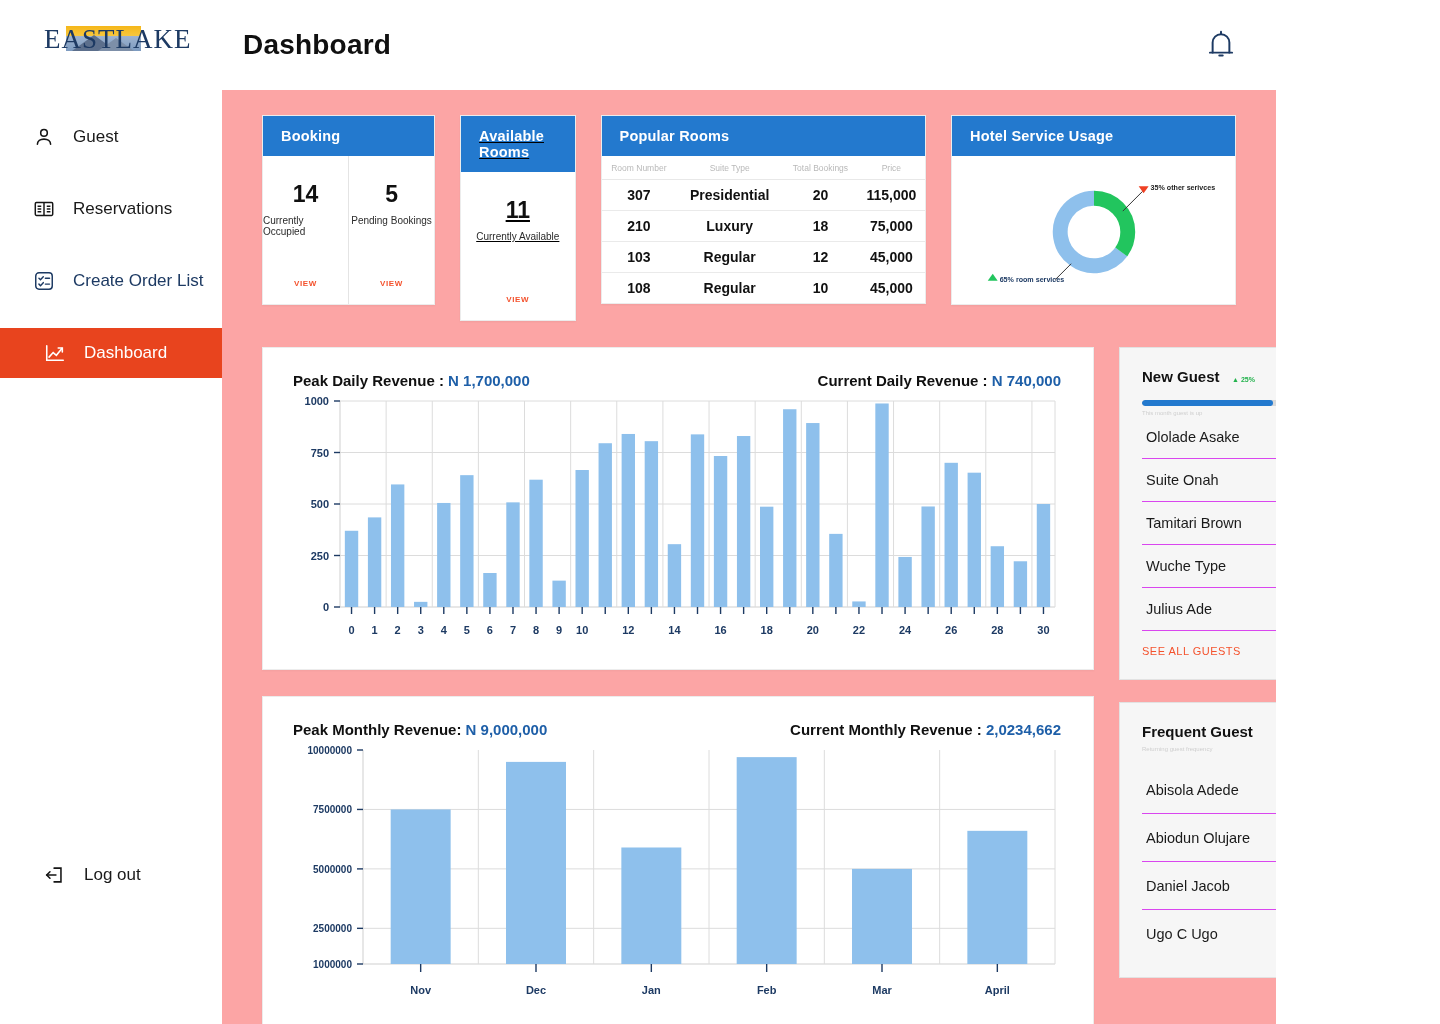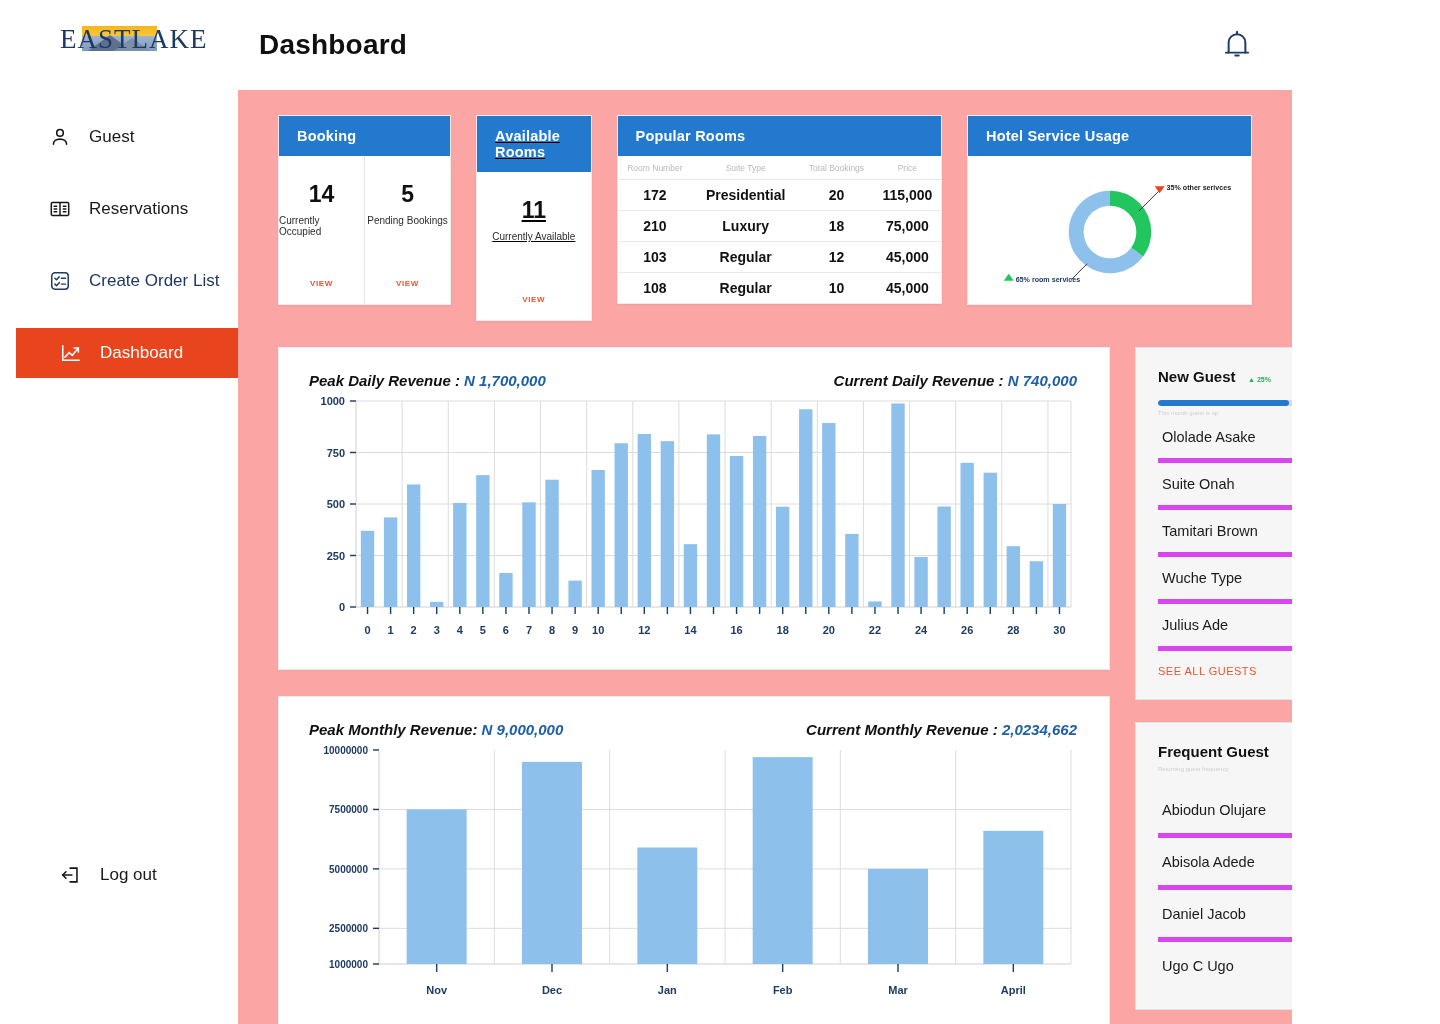--- a/index.html
+++ b/index.html
@@ -1,21 +1,21 @@
 <!DOCTYPE html>
 <html><head>
 <meta charset="utf-8">
 <style>
   * { box-sizing: border-box; margin: 0; padding: 0; }
   html, body {
     width: 1440px; height: 1024px;
     font-family: "Liberation Sans", sans-serif;
     background: #ffffff; overflow: hidden;
   }
-  .app { position: relative; width: 1276px; height: 1024px; display: flex; margin-left: 16px; }
+  .app { position: relative; width: 1276px; height: 1024px; display: flex; }
 
   
   .sidebar {
     width: 222px; height: 1024px; background: #ffffff;
     flex: 0 0 222px; position: relative;
   }
   .logo-wrap { padding: 24px 0 0 44px; height: 90px; }
   .logo {
     position: relative; display: inline-block;
     font-family: "Liberation Serif", serif;
@@ -115,40 +115,40 @@
 
   
   .chart-card {
     background: #ffffff; border: 1px solid #ececec; margin-top: 26px;
     padding: 24px 22px 10px 22px; box-shadow: 0 1px 2px rgba(0,0,0,.04);
   }
   .chart-head {
     display: flex; justify-content: space-between; align-items: baseline;
     padding: 0 10px 0 8px;
   }
-  .chart-head .lbl { font-size: 15px; font-weight: bold; color: #101010; font-style: italic; }
+  .chart-head .lbl { font-size: 15px; font-weight: bold; color: #101010; }
   .chart-head .val { color: #1e5fa8; }
 
   .body-row { display: flex; gap: 25px; align-items: flex-start; }
   .left-col { width: 832px; flex: 0 0 832px; }
   .right-col { width: 285px; flex: 0 0 285px; margin-top: 26px; }
 
   .panel {
     background: #f6f6f6; border: 1px solid #e2e2e2; padding: 20px 22px;
   }
   .panel-title { font-size: 15px; font-weight: bold; color: #111; }
   .badge-up { font-size: 7px; color: #22b24c; font-weight: bold; margin-left: 8px; }
   .progress-track {
     height: 6px; background: #d9d9d9; border-radius: 3px; margin-top: 14px; overflow: hidden;
   }
   .progress-fill { height: 6px; background: #2379ce; border-radius: 3px; }
   .panel-sub { font-size: 6px; color: #cfcfcf; margin-top: 4px; }
   .guest-row {
     display: flex; justify-content: space-between; align-items: center;
-    border-bottom: 5px solid #d946ef; padding: 13px 0 13px 4px;
+    border-bottom: 1px solid #d946ef; padding: 13px 0 13px 4px;
   }
   .guest-name { font-size: 14.5px; color: #1a1a1a; }
   .guest-days { font-size: 10px; color: #b6b6b6; }
   .see-all {
     font-size: 11px; font-weight: normal; color: #f4522d;
     letter-spacing: .5px; margin-top: 14px; cursor: pointer; display: inline-block;
   }
   .dot { width: 21px; height: 21px; border-radius: 50%; }
 
   svg { display: block; }
@@ -287,21 +287,21 @@
             <thead>
                 <tr>
               <th>Room Number</th>
               <th>Suite Type</th>
               <th>Total Bookings</th>
               <th>Price</th>
             </tr>
               </thead>
             <tbody>
               <tr>
-                <td>172</td>
+                <td>307</td>
                 <td class="suite-presidential">Presidential</td>
                 <td>20</td>
                 <td>115,000</td>
               </tr>
               <tr>
                 <td>210</td>
                 <td class="suite-luxury">Luxury</td>
                 <td>18</td>
                 <td>75,000</td>
               </tr>
@@ -553,26 +553,26 @@
               <span class="guest-days">8 days</span>
             </div>
             <div class="see-all">SEE ALL GUESTS</div>
           </div>
 
           <div class="panel" style="margin-top:22px;">
             <div class="panel-title">Frequent Guest</div>
             <div class="panel-sub" style="margin-top:6px;">Returning guest frequency</div>
             <div style="height:14px;"></div>
             <div class="guest-row">
+              <span class="guest-name">Abisola Adede</span>
+              <span class="dot" id="fd1" style="background: rgb(210, 128, 42); box-shadow: rgba(210, 128, 42, 0.733) 0px 0px 9px;"></span>
+            </div>
+            <div class="guest-row">
               <span class="guest-name">Abiodun Olujare</span>
               <span class="dot" id="fd0" style="background: rgb(255, 208, 0); box-shadow: rgba(255, 208, 0, 0.733) 0px 0px 9px;"></span>
-            </div>
-            <div class="guest-row">
-              <span class="guest-name">Abisola Adede</span>
-              <span class="dot" id="fd1" style="background: rgb(210, 128, 42); box-shadow: rgba(210, 128, 42, 0.733) 0px 0px 9px;"></span>
             </div>
             <div class="guest-row">
               <span class="guest-name">Daniel Jacob</span>
               <span class="dot" id="fd2" style="background: rgb(210, 128, 42); box-shadow: rgba(210, 128, 42, 0.733) 0px 0px 9px;"></span>
             </div>
             <div class="guest-row" style="border-bottom:none;">
               <span class="guest-name">Ugo C Ugo</span>
               <span class="dot" id="fd3" style="background: rgb(210, 128, 42); box-shadow: rgba(210, 128, 42, 0.733) 0px 0px 9px;"></span>
             </div>
           </div>

